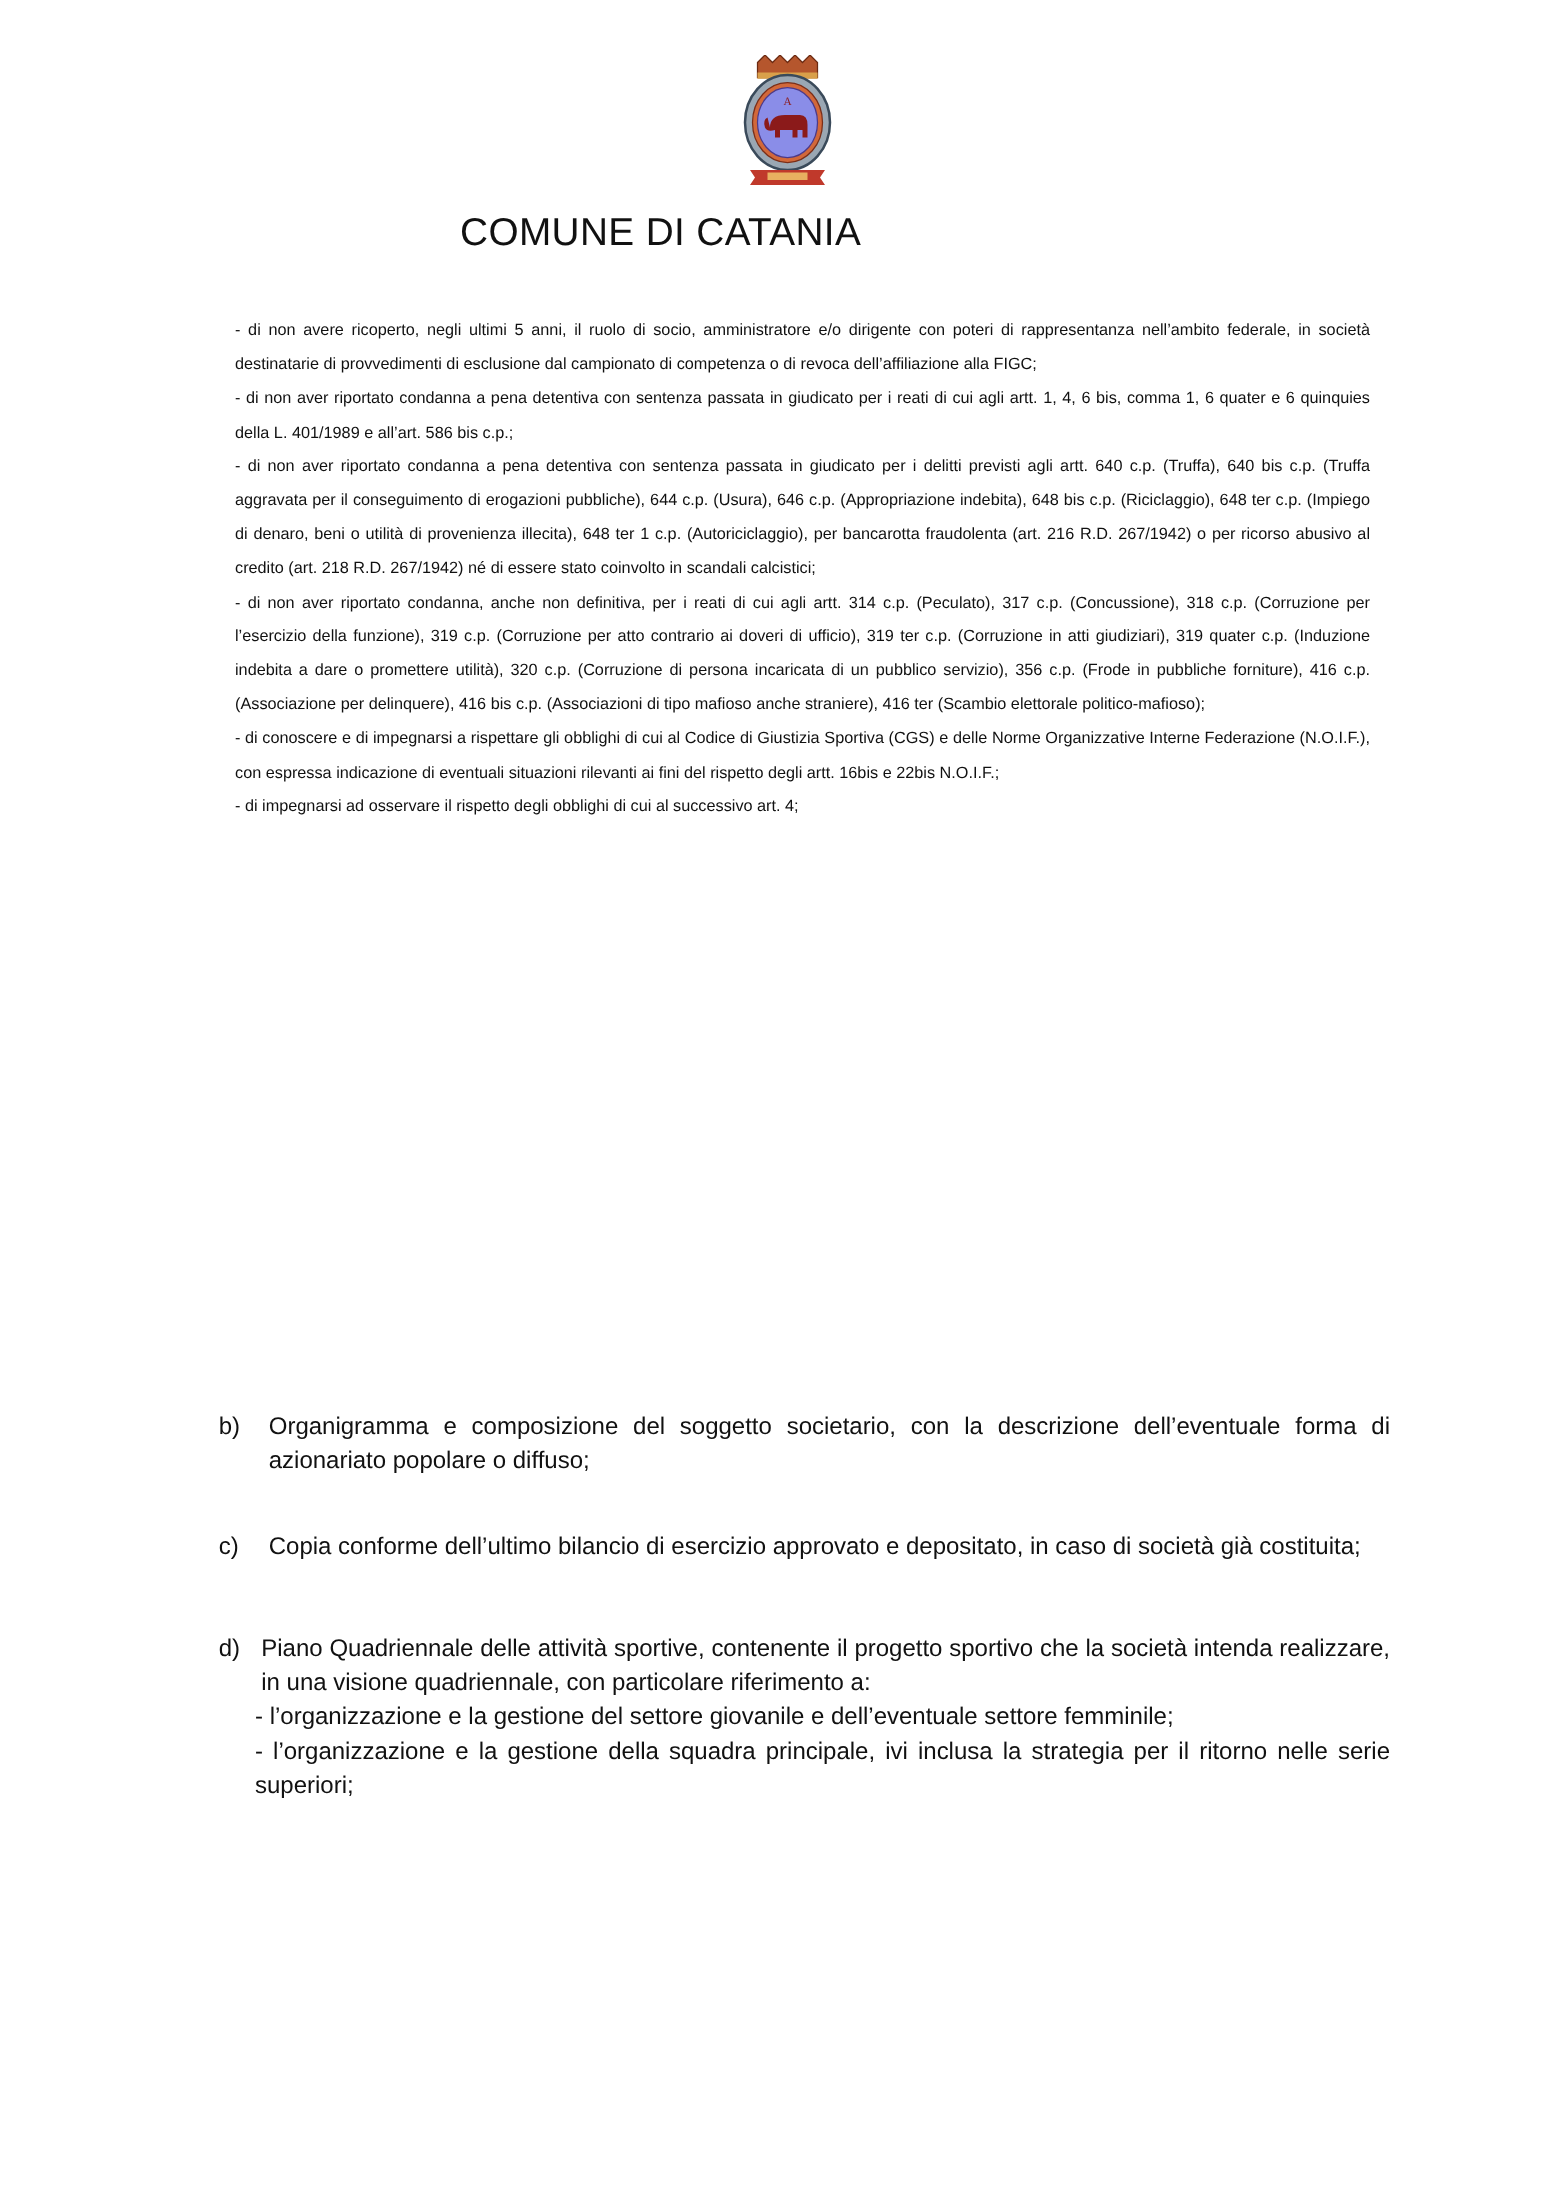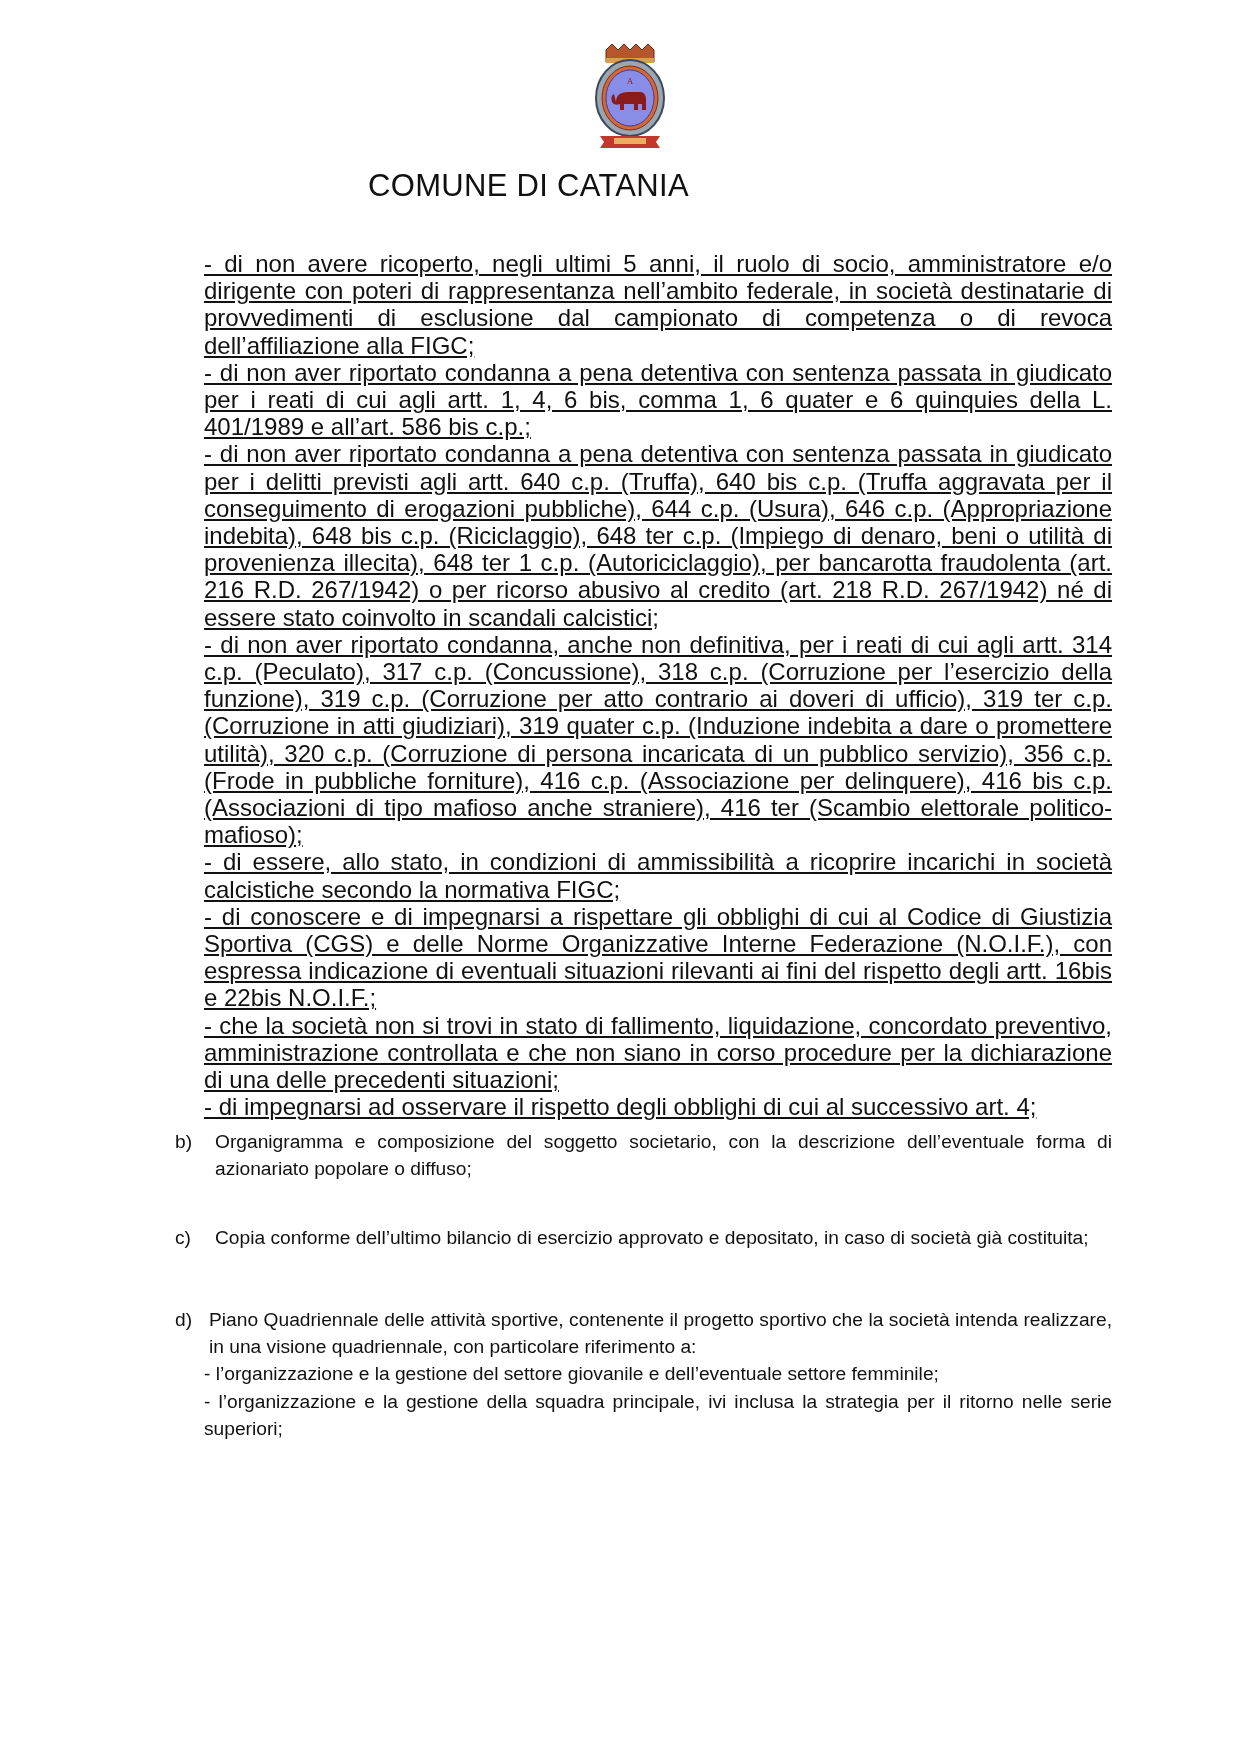--- a/index.html
+++ b/index.html
@@ -1,22 +1,22 @@
 <!DOCTYPE html>
 <html><head>
 <meta charset="utf-8">
 <style>
   html, body { margin: 0; padding: 0; background: #ffffff; }
   body { width: 1241px; height: 1755px; position: relative; overflow: hidden;
          font-family: "Liberation Sans", "DejaVu Sans", sans-serif; color: #111; }
   .logo { position: absolute; left: 584px; top: 44px; width: 92px; height: 104px; }
   .title { position: absolute; left: 0; width: 1057px; top: 168px; text-align: center;
            font-size: 31px; letter-spacing: 0.3px; color: #111; }
-  .body { position: absolute; left: 204px; top: 250px; width: 908px;
-          font-size: 24px; line-height: 27.2px; text-align: justify; text-decoration: underline; }
+  .body { position: absolute; left: 188px; top: 250px; width: 908px;
+          font-size: 13px; line-height: 27.2px; text-align: justify; }
   .para { margin: 0; }
   .section { position: absolute; left: 175px; width: 937px; font-size: 19.2px;
              line-height: 27.2px; text-align: justify; }
   .section .marker { position: absolute; left: 0; top: 0; }
   .section .text { margin-left: 40px; }
   .section .sub { margin-left: 29px; }
 </style>
 </head>
 <body>
 
@@ -39,23 +39,21 @@
   </svg>
 </div>
 
 <div class="title">COMUNE DI CATANIA</div>
 
 <div class="body">
   <p class="para">- di non avere ricoperto, negli ultimi 5 anni, il ruolo di socio, amministratore e/o dirigente con poteri di rappresentanza nell’ambito federale, in società destinatarie di provvedimenti di esclusione dal campionato di competenza o di revoca dell’affiliazione alla FIGC;</p>
   <p class="para">- di non aver riportato condanna a pena detentiva con sentenza passata in giudicato per i reati di cui agli artt. 1, 4, 6 bis, comma 1, 6 quater e 6 quinquies della L. 401/1989 e all’art. 586 bis c.p.;</p>
   <p class="para">- di non aver riportato condanna a pena detentiva con sentenza passata in giudicato per i delitti previsti agli artt. 640 c.p. (Truffa), 640 bis c.p. (Truffa aggravata per il conseguimento di erogazioni pubbliche), 644 c.p. (Usura), 646 c.p. (Appropriazione indebita), 648 bis c.p. (Riciclaggio), 648 ter c.p. (Impiego di denaro, beni o utilità di provenienza illecita), 648 ter 1 c.p. (Autoriciclaggio), per bancarotta fraudolenta (art. 216 R.D. 267/1942) o per ricorso abusivo al credito (art. 218 R.D. 267/1942) né di essere stato coinvolto in scandali calcistici;</p>
   <p class="para">- di non aver riportato condanna, anche non definitiva, per i reati di cui agli artt. 314 c.p. (Peculato), 317 c.p. (Concussione), 318 c.p. (Corruzione per l’esercizio della funzione), 319 c.p. (Corruzione per atto contrario ai doveri di ufficio), 319 ter c.p. (Corruzione in atti giudiziari), 319 quater c.p. (Induzione indebita a dare o promettere utilità), 320 c.p. (Corruzione di persona incaricata di un pubblico servizio), 356 c.p. (Frode in pubbliche forniture), 416 c.p. (Associazione per delinquere), 416 bis c.p.  (Associazioni di tipo mafioso anche straniere), 416 ter (Scambio elettorale politico-mafioso);</p>
-  <p class="para">- di essere, allo stato, in condizioni di ammissibilità a ricoprire incarichi in società calcistiche secondo la normativa FIGC;</p>
   <p class="para">- di conoscere e di impegnarsi a rispettare gli obblighi di cui al Codice di Giustizia Sportiva (CGS) e delle Norme Organizzative Interne Federazione (N.O.I.F.), con espressa indicazione di eventuali situazioni rilevanti ai fini del rispetto degli artt. 16bis e 22bis N.O.I.F.;</p>
-  <p class="para">- che la società non si trovi in stato di fallimento, liquidazione, concordato preventivo, amministrazione controllata e che non siano in corso procedure per la dichiarazione di una delle precedenti situazioni;</p>
   <p class="para">- di impegnarsi ad osservare il rispetto degli obblighi di cui al successivo art. 4;</p>
 </div>
 
 <div class="section" style="top:1128px;">
   <span class="marker">b)</span>
   <div class="text">Organigramma e composizione del soggetto societario, con la descrizione dell’eventuale forma di azionariato popolare o diffuso;</div>
 </div>
 
 <div class="section" style="top:1224px;">
   <span class="marker">c)</span>

